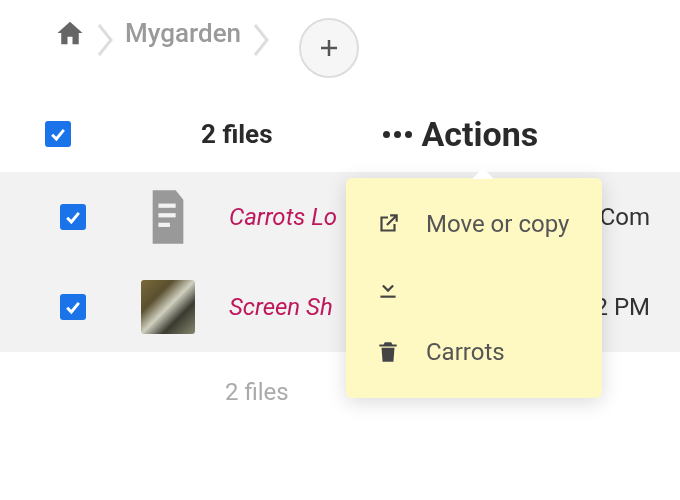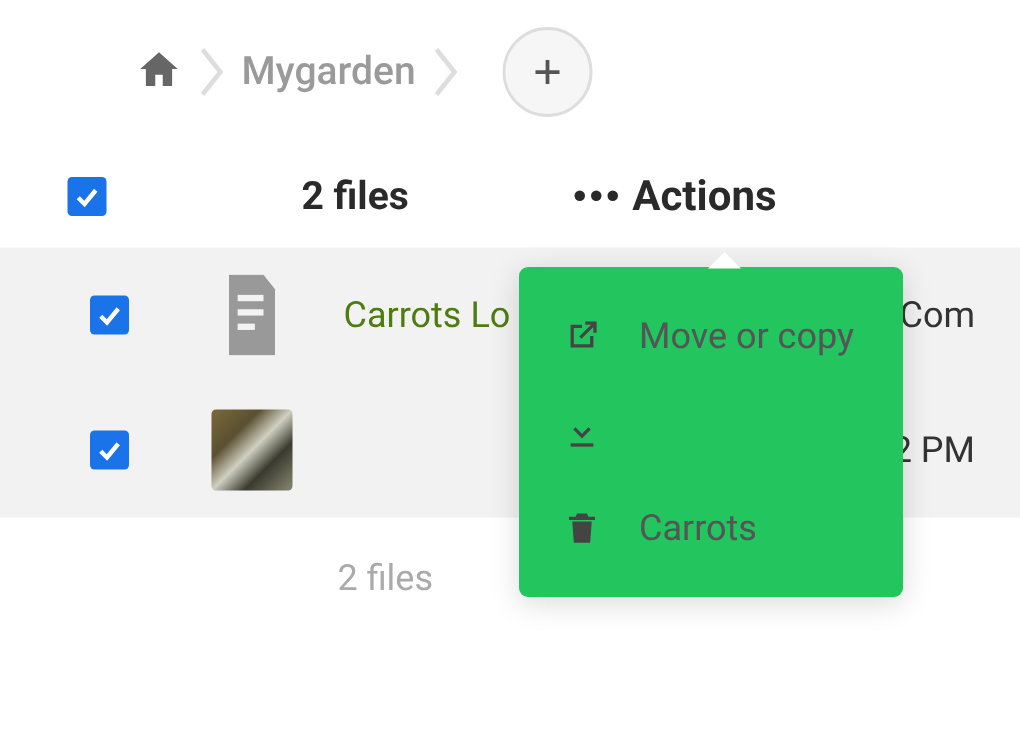--- a/index.html
+++ b/index.html
@@ -9,24 +9,22 @@
     height: 500px;
     overflow: hidden;
     background: #fff;
     color: #333;
     position: relative;
   }
 
   
   .breadcrumb {
     display: flex;
-    align-items: center;
     padding: 18px 30px 18px 55px;
     gap: 0;
-    margin-left: 36px;
   }
   .home-icon svg { width: 30px; height: 30px; fill: #666; }
   .crumb-sep {
     width: 40px; height: 44px;
     display: flex; align-items: center; justify-content: center;
     color: #ccc;
   }
   .crumb-sep svg { width: 18px; height: 36px; stroke: #ddd; fill: none; stroke-width: 2; }
   .crumb-label {
     font-size: 26px;
@@ -74,21 +72,21 @@
     margin-left: 110px;
     cursor: pointer;
   }
   .dots {
     display: flex; gap: 4px;
   }
   .dots span {
     width: 7px; height: 7px; border-radius: 50%; background: #2a2a2a;
   }
   .actions-trigger .label {
-    font-size: 28px;
+    font-size: 34px;
     font-weight: 700;
     color: #2a2a2a;
   }
 
   
   .file-list {
     background: #f2f2f2;
   }
   .file-row {
     display: flex;
@@ -105,23 +103,24 @@
     margin-right: 34px;
     flex-shrink: 0;
   }
   .file-icon.doc svg { width: 46px; height: 54px; fill: #999; }
   .file-icon.thumb {
     background: linear-gradient(135deg, #7a6a3a 0%, #5a5030 30%, #d0d0c0 50%, #3a3a30 70%, #888870 100%);
     border-radius: 3px;
   }
   .file-name {
     font-size: 24px;
-    color: #4d7c0f;
+    color: #be185d;
     white-space: nowrap;
     overflow: hidden;
+    font-style: italic;
   }
   .file-right {
     margin-left: auto;
     font-size: 24px;
     color: #333;
     white-space: nowrap;
   }
 
   
   .footer-count {
@@ -129,21 +128,21 @@
     font-size: 24px;
     color: #aaa;
   }
 
   
   .menu {
     position: absolute;
     top: 178px;
     left: 346px;
     width: 256px;
-    background: #22c55e;
+    background: #fef9c3;
     border-radius: 6px;
     box-shadow: 0 4px 20px rgba(0,0,0,0.15);
     padding: 14px 0;
     z-index: 50;
   }
   .menu::before {
     content: '';
     position: absolute;
     top: -10px;
     left: 126px;
@@ -232,20 +231,21 @@
     <span class="file-right">of Com</span>
   </div>
 
   <div class="file-row">
     <div class="checkbox checked">
       <svg viewBox="0 0 24 24">
           <polyline points="5,13 10,18 19,7"></polyline>
         </svg>
     </div>
     <span class="file-icon thumb"></span>
+    <span class="file-name">Screen Sh</span>
     <span class="file-right">6.02 PM</span>
   </div>
 
 </div>
 
 <div class="footer-count">2 files</div>
 
 <div class="menu">
   <div class="menu-item">
     <span class="mi-icon">

